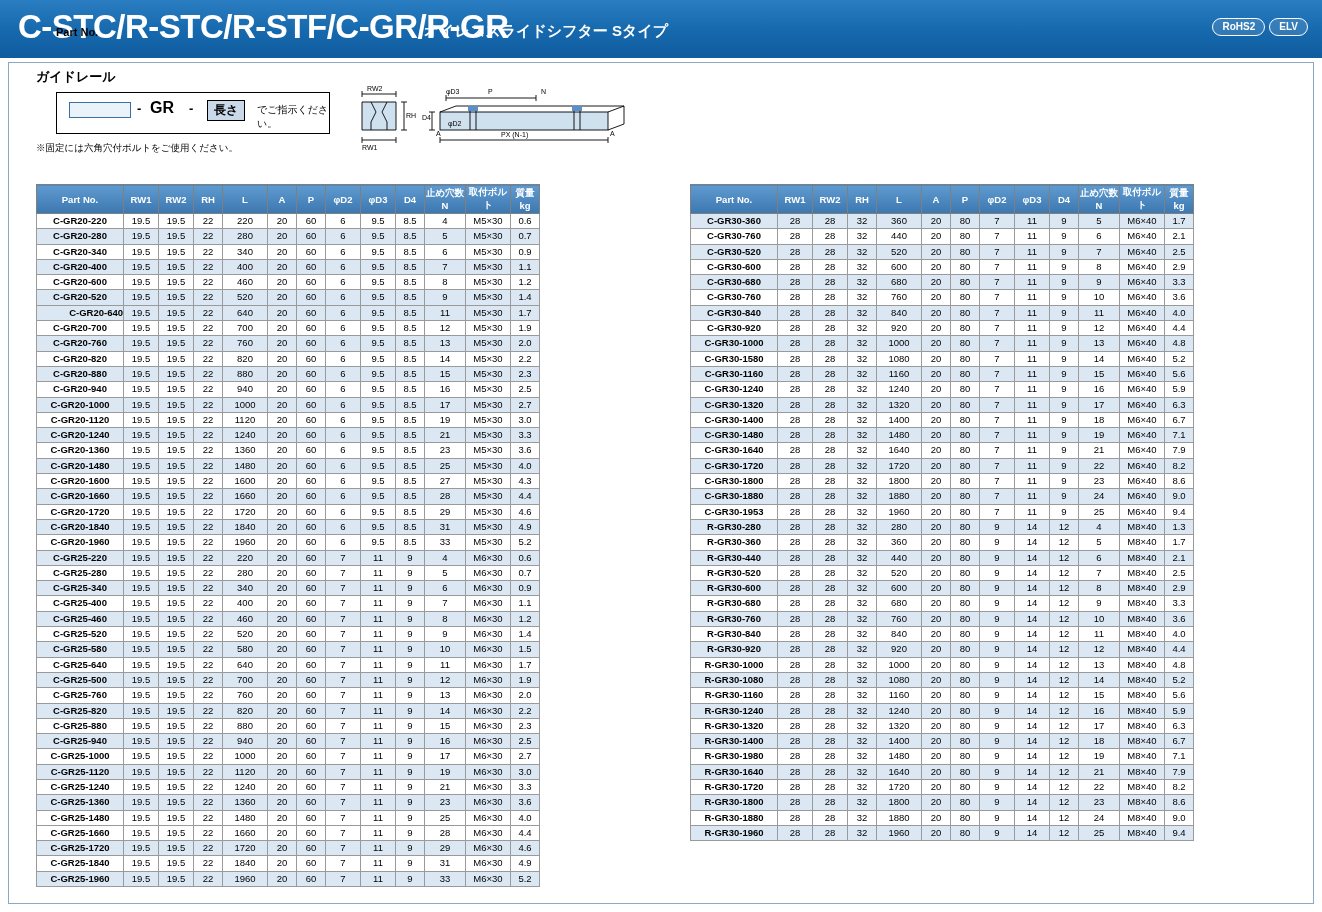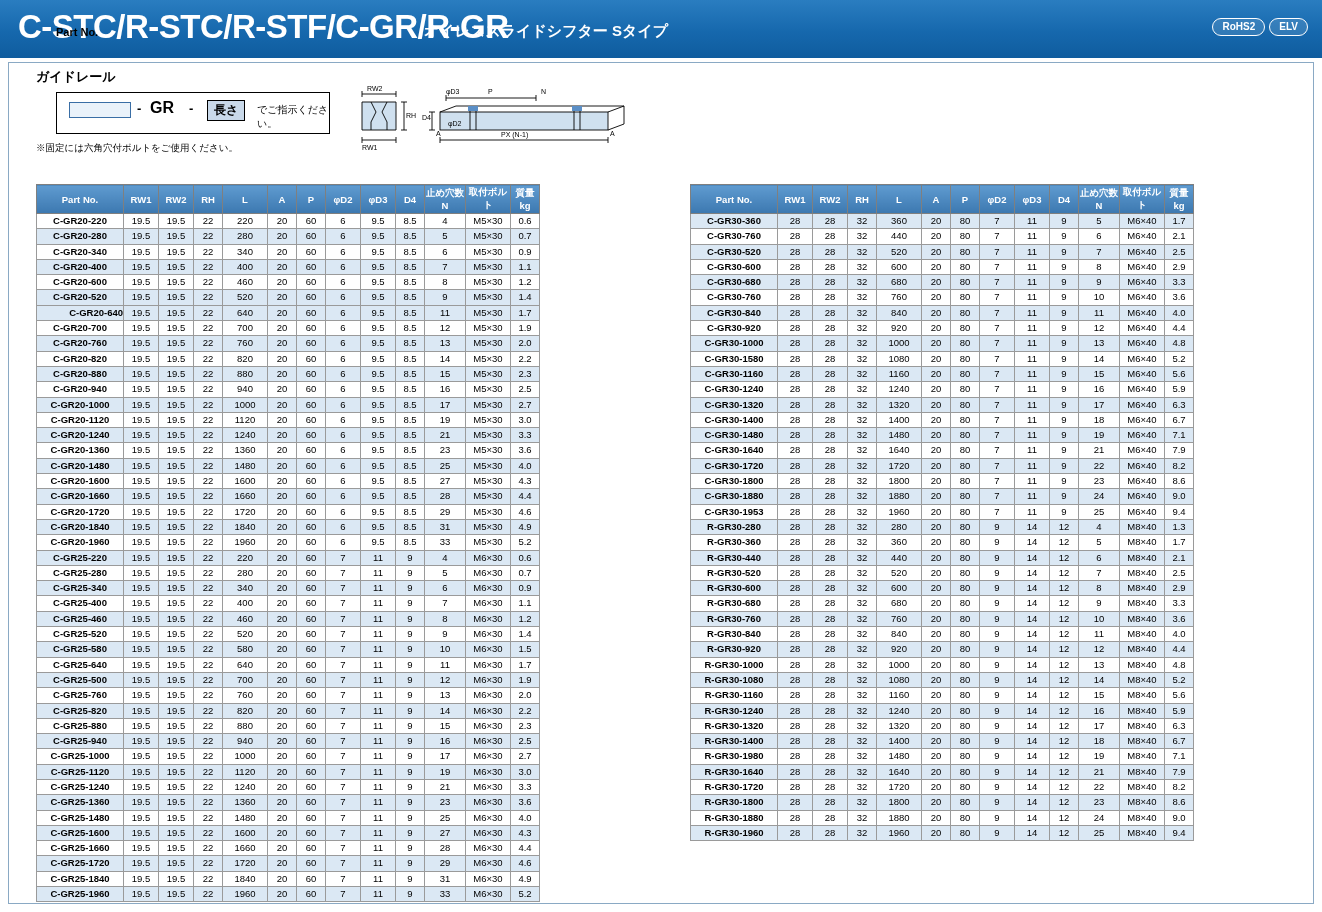--- a/index.html
+++ b/index.html
@@ -802,35 +802,20 @@
           <td style="width: 44px;">1480</td>
           <td style="width: 28px;">20</td>
           <td style="width: 28px;">60</td>
           <td style="width: 34px;">7</td>
           <td style="width: 34px;">11</td>
           <td style="width: 28px;">9</td>
           <td style="width: 40px;">25</td>
           <td style="width: 44px;">M6×30</td>
           <td style="width: 28px;">4.0</td>
         </tr>
-        <tr class="alt">
-          <td class="pn" style="width: 86px;">C-GR25-1600</td>
-          <td style="width: 34px;">19.5</td>
-          <td style="width: 34px;">19.5</td>
-          <td style="width: 28px;">22</td>
-          <td style="width: 44px;">1600</td>
-          <td style="width: 28px;">20</td>
-          <td style="width: 28px;">60</td>
-          <td style="width: 34px;">7</td>
-          <td style="width: 34px;">11</td>
-          <td style="width: 28px;">9</td>
-          <td style="width: 40px;">27</td>
-          <td style="width: 44px;">M6×30</td>
-          <td style="width: 28px;">4.3</td>
-        </tr>
         <tr>
           <td class="pn" style="width: 86px;">C-GR25-1660</td>
           <td style="width: 34px;">19.5</td>
           <td style="width: 34px;">19.5</td>
           <td style="width: 28px;">22</td>
           <td style="width: 44px;">1660</td>
           <td style="width: 28px;">20</td>
           <td style="width: 28px;">60</td>
           <td style="width: 34px;">7</td>
           <td style="width: 34px;">11</td>

